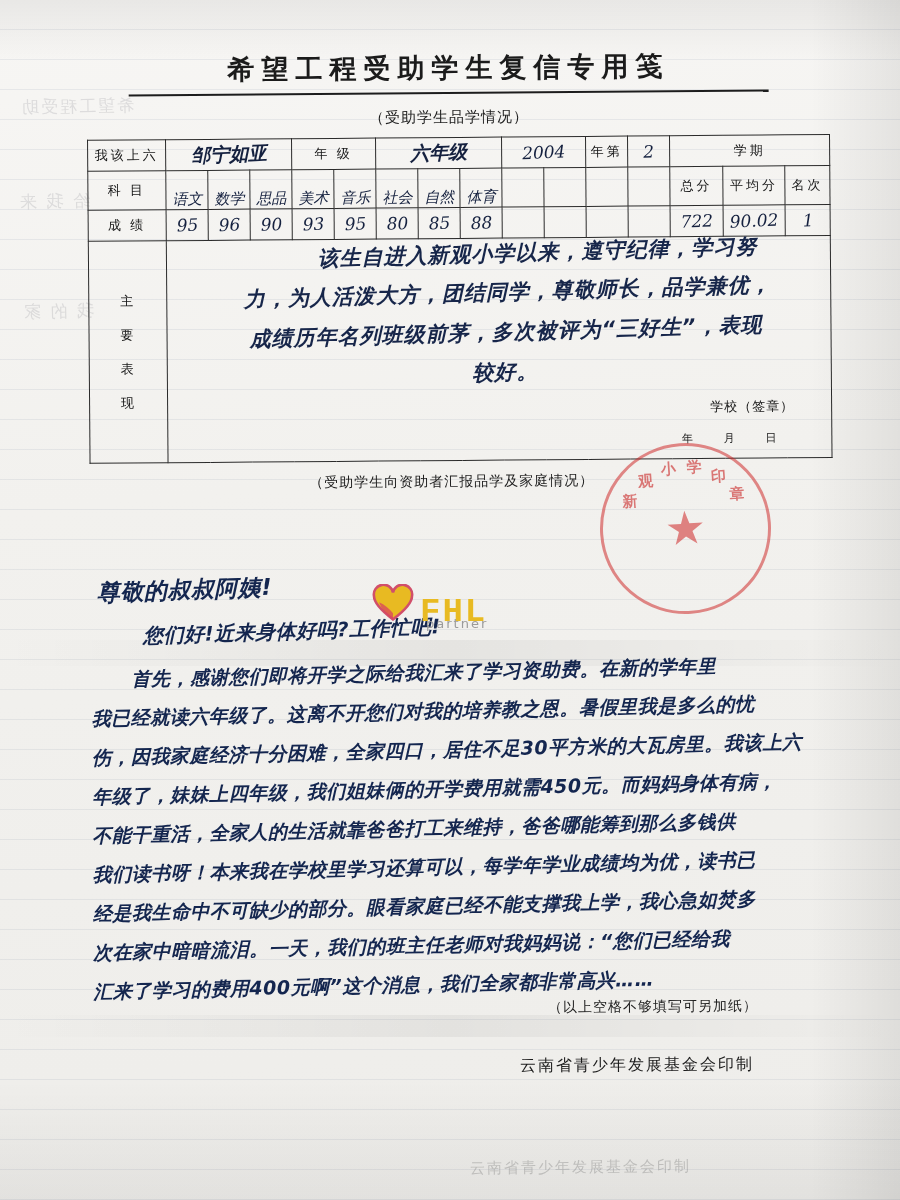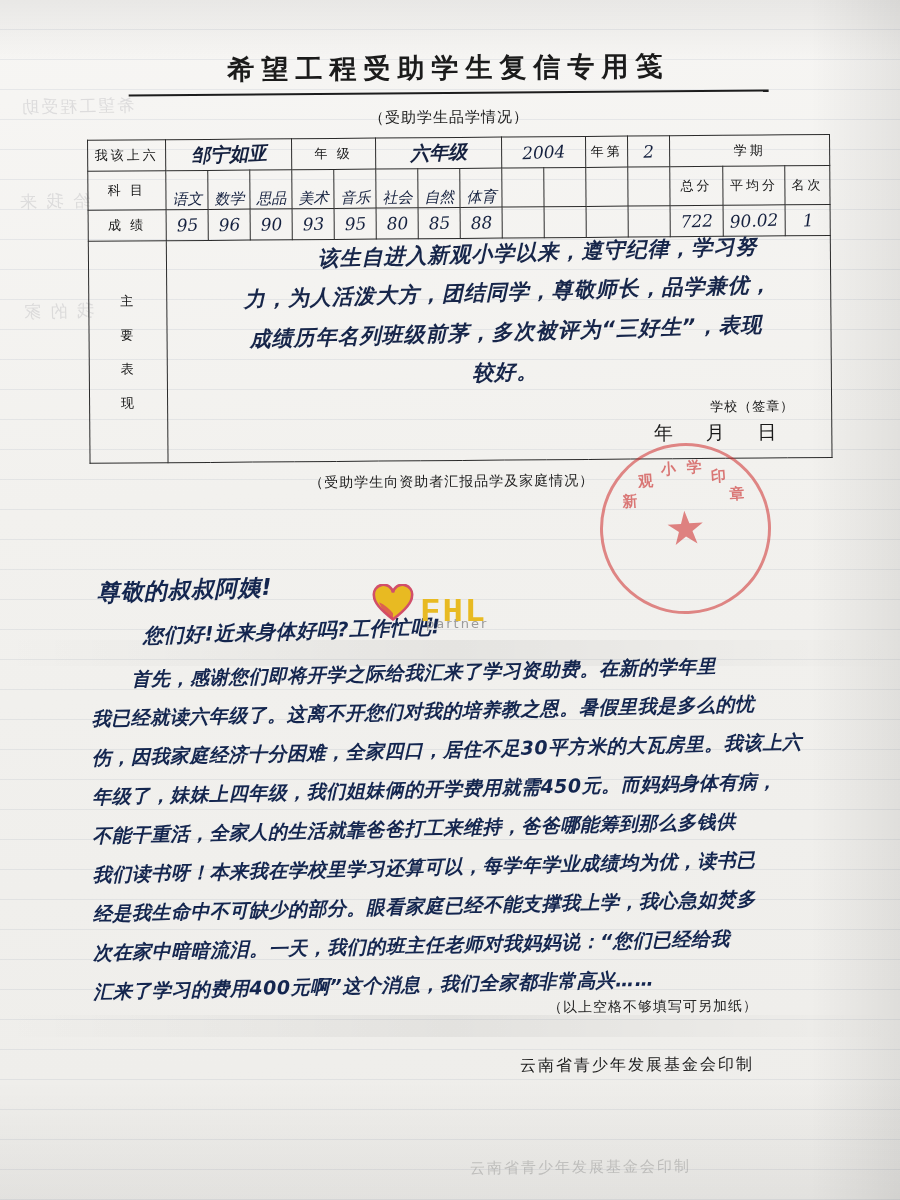--- a/index.html
+++ b/index.html
@@ -156,21 +156,21 @@
     right: 36px;
     bottom: 42px;
     font-size: 13px;
     color: #191919;
     letter-spacing: 1px;
   }
   .date-line {
     position: absolute;
     right: 40px;
     bottom: 12px;
-    font-size: 19px;
+    font-size: 11px;
     color: #191919;
     letter-spacing: 14px;
   }
 
   .section-note {
     text-align: center;
     font-size: 14px;
     color: #1d1d1d;
     margin: 12px 0 4px 0;
     letter-spacing: 1px;

